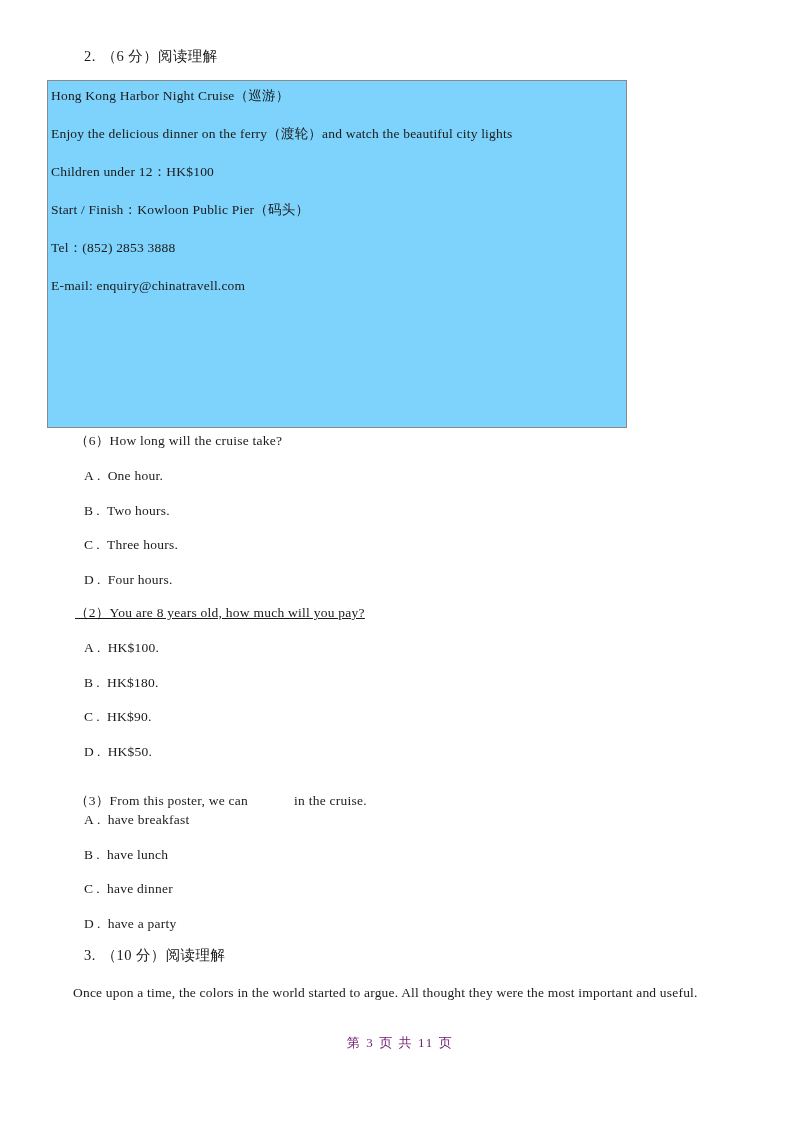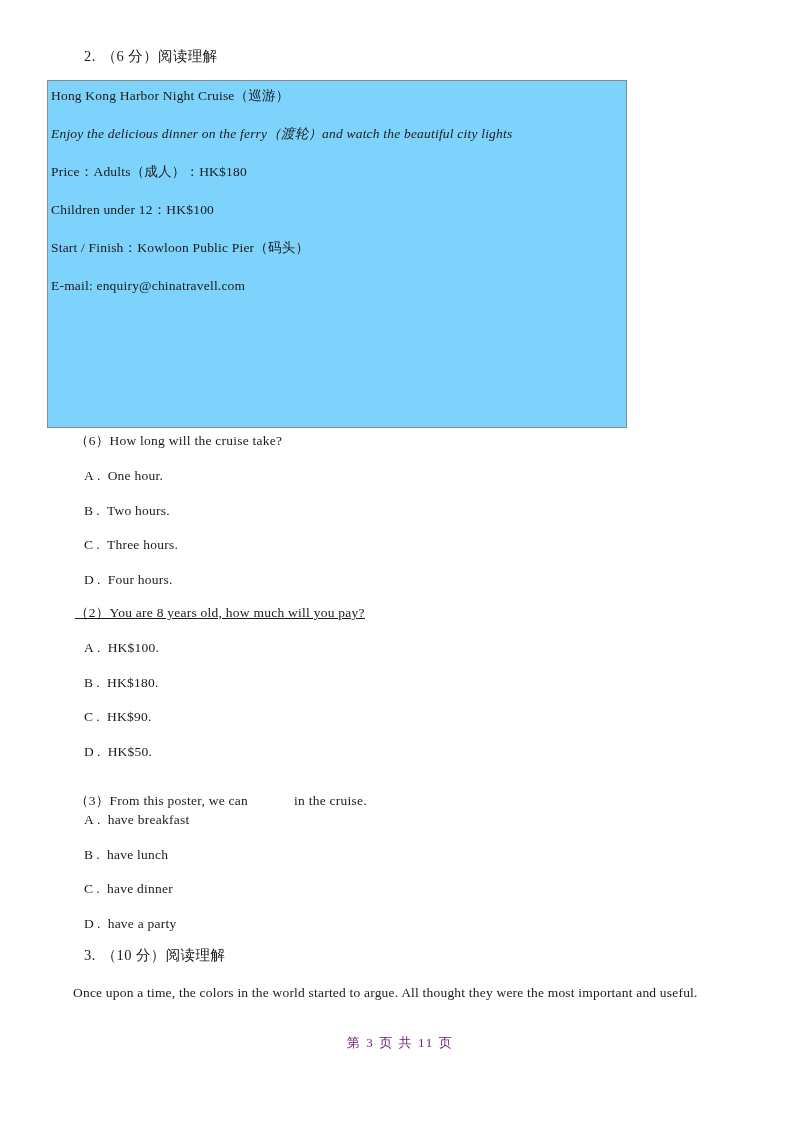--- a/index.html
+++ b/index.html
@@ -55,21 +55,20 @@
     font-size: 13.5px;
     line-height: 19px;
     margin: 0 0 19px 0;
     letter-spacing: 0.2px;
     color: #1a1a1a;
   }
   .poster-line.justify {
     text-align: justify;
     text-align-last: left;
     margin-bottom: 19px;
-    font-style: italic;
   }
   .poster-line:last-child { margin-bottom: 0; }
 
   
   .question {
     position: absolute;
     left: 75px;
     font-size: 13.5px;
     letter-spacing: 0.25px;
     white-space: nowrap;
@@ -131,23 +130,23 @@
 <div class="page">
 
   <div class="q-heading">
     <span class="num">2.</span><span>（6 分）阅读理解</span>
   </div>
 
   <div class="poster-box">
     <div class="poster-inner">
       <p class="poster-line">Hong Kong Harbor Night Cruise（巡游）</p>
       <p class="poster-line justify">Enjoy the delicious dinner on the ferry（渡轮）and watch the beautiful city lights</p>
-      <p class="poster-line">Price：Adults（成人）：HK$180</p>
       <p class="poster-line">Children under 12：HK$100</p>
       <p class="poster-line">Start / Finish：Kowloon Public Pier（码头）</p>
+      <p class="poster-line">Tel：(852) 2853 3888</p>
       <p class="poster-line">E-mail: enquiry@chinatravell.com</p>
     </div>
   </div>
 
   <div class="question" style="top:432px;">
     <span>（6）How long will the cruise take?</span>
   </div>
   <div class="option" style="top:468px;">
     <span class="letter">A</span><span class="dot">.</span><span>One hour.</span>
   </div>

